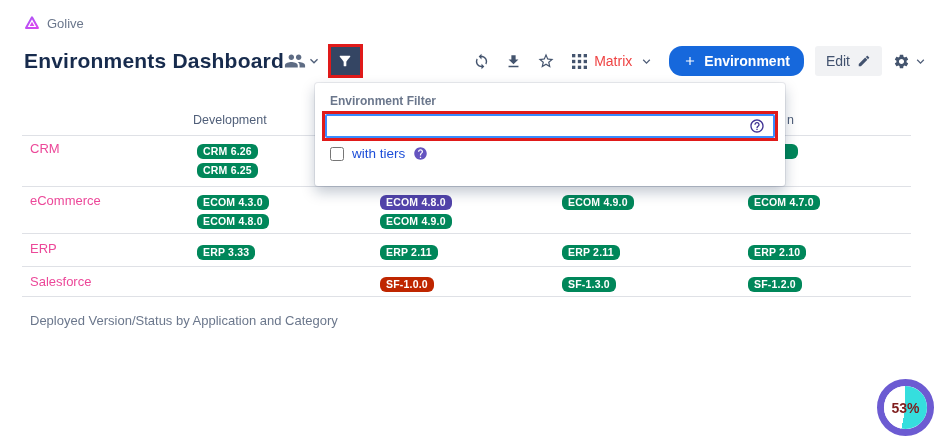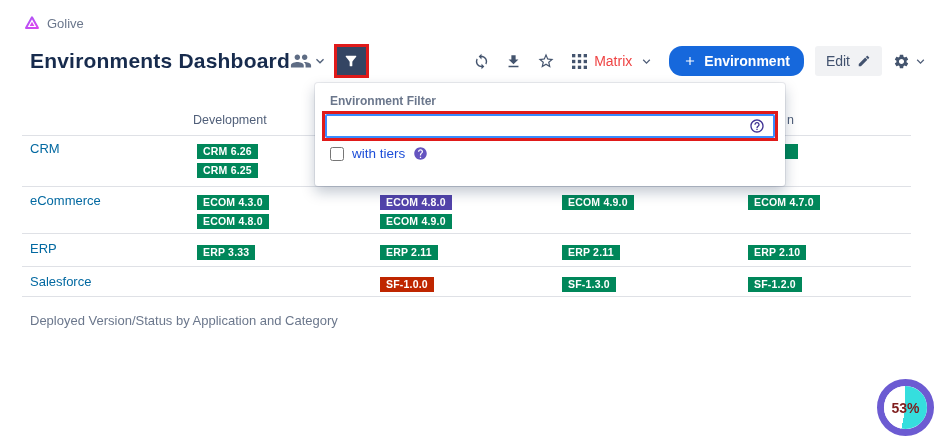--- a/index.html
+++ b/index.html
@@ -4,21 +4,21 @@
 <style>
   * { margin:0; padding:0; box-sizing:border-box; }
   html,body { width:941px; height:445px; background:#fff; overflow:hidden;
     font-family:"Liberation Sans", sans-serif; }
 
   
   .breadcrumb { position:absolute; left:24px; top:15px; display:flex; align-items:center; gap:7px; }
   .breadcrumb span { font-size:13px; color:#6B778C;text-align:center; }
 
   
-  .title-row { position:absolute; left:24px; top:44px; display:flex; align-items:center; height:34px;margin-left:6px; }
+  .title-row { position:absolute; left:24px; top:44px; display:flex; align-items:center; height:34px; }
   .page-title { font-size:21px; font-weight:bold; color:#172B4D; letter-spacing:.2px; }
   .icon { display:inline-flex; align-items:center; justify-content:center; }
   .filter-btn-wrap { border:3px solid #E01A1A; margin-left:6px; }
   .filter-btn { width:29px; height:28px; background:#344563; border:none; display:flex;
     align-items:center; justify-content:center; cursor:pointer; }
 
   
   .toolbar { position:absolute; right:13px; top:46px; display:flex; align-items:center; gap:11px; height:30px; }
   .tb-icon-btn { background:none; border:none; cursor:pointer; display:flex; align-items:center; padding:2px; }
   .view-switch { display:flex; align-items:center; gap:7px; margin:0 4px; cursor:pointer; }
@@ -26,23 +26,23 @@
   .btn-primary { display:flex; align-items:center; gap:7px; background:#1668DC; color:#fff;
     border:none; border-radius:13px; height:30px; padding:0 14px; font-size:14px; font-weight:600; cursor:pointer; }
   .btn-subtle { display:flex; align-items:center; gap:7px; background:#F1F2F4; color:#42526E;
     border:none; border-radius:3px; height:30px; padding:0 11px; font-size:14px; cursor:pointer; }
   .gear-group { display:flex; align-items:center; gap:3px; cursor:pointer; }
 
   
   #matrix-table { position:absolute; left:0; top:0; width:941px; height:445px; z-index:1; }
   .sep { position:absolute; left:22px; width:889px; height:1px; background:#DFE1E6; }
   .col-header { position:absolute; top:113px; font-size:12.5px; color:#505F79; }
-  .row-label { position:absolute; left:30px; font-size:13px; color:#0369a1; }
+  .row-label { position:absolute; left:30px; font-size:13px; color:#ec4899; }
   .badge { position:absolute; display:inline-block; color:#fff; font-size:10.5px; font-weight:bold;
-    line-height:15px; height:15px; padding:0 6px; border-radius:0; letter-spacing:.2px; cursor:pointer; }
+    line-height:15px; height:15px; padding:0 6px; border-radius:6px; letter-spacing:.2px; cursor:pointer; }
   .badge.partial { width:50px; padding:0; }
   .table-caption { position:absolute; left:30px; top:313px; font-size:13px; color:#6B778C; }
 
   
   .filter-panel { position:absolute; left:315px; top:83px; width:470px; height:103px; background:#fff;
     border-radius:3px; box-shadow:0 0 0 1px rgba(9,30,66,.08), 0 6px 14px rgba(9,30,66,.25); z-index:10; }
   .fp-label { position:absolute; left:15px; top:11px; font-size:12px; font-weight:600; color:#6B778C; }
   .annotated-box { position:absolute; left:7px; top:28px; width:456px; height:30px; border:3px solid #E01A1A;
     display:flex; align-items:stretch; }
   .fp-input { flex:1; border:2px solid #388BFF; border-radius:2px; font-size:13px; color:#172B4D;

